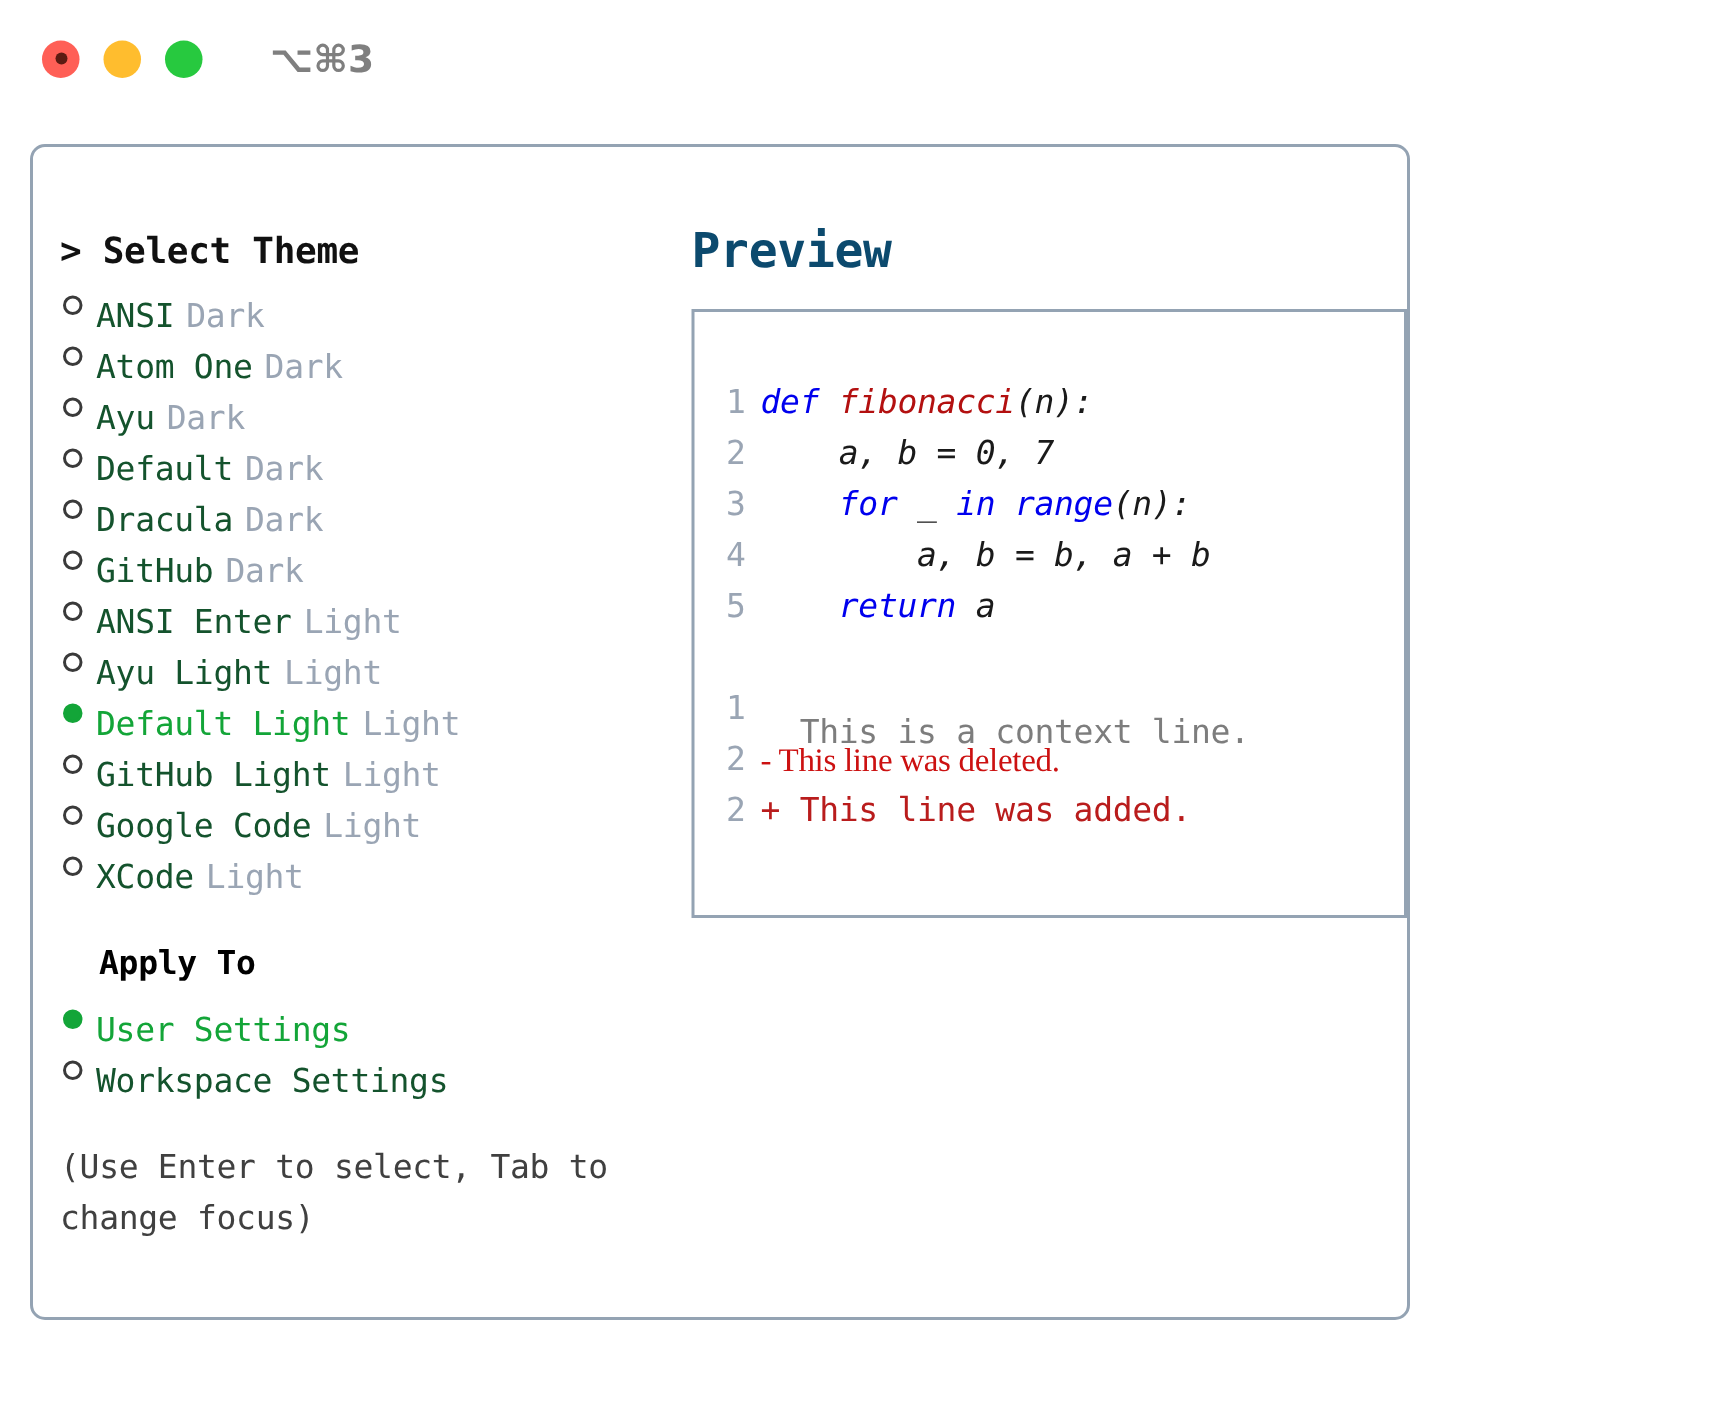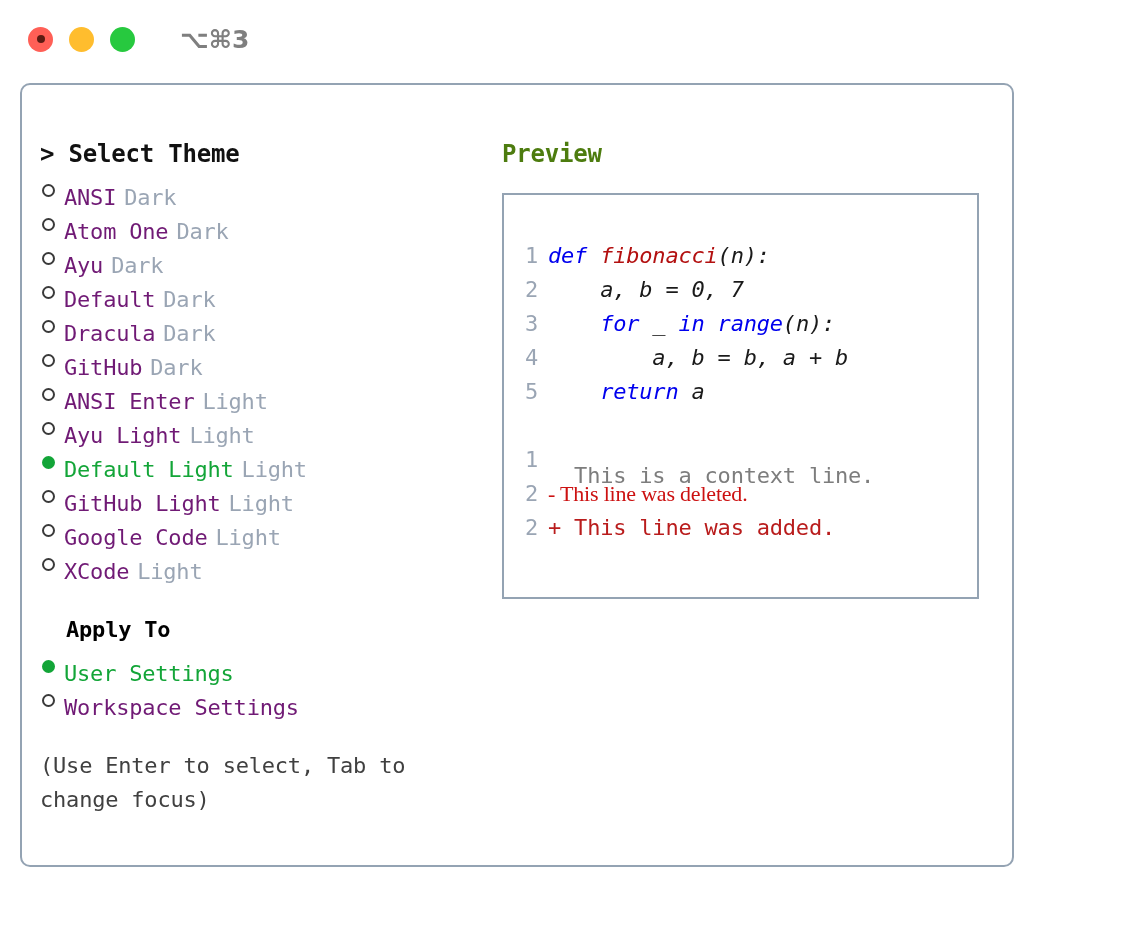--- a/index.html
+++ b/index.html
@@ -62,22 +62,22 @@
     font-weight: bold;
     color: #7f7f7f;
     letter-spacing: 0px;
     font-family: "DejaVu Sans", "Liberation Sans", sans-serif;
   }
 
   
   .panel {
     position: absolute;
     left: 20px;
-    top: 83px;
-    width: 994px;
+    top: 96px;
+    width: 920px;
     height: 784px;
     border: 2px solid #94a3b3;
     border-radius: 10px;
     background: #ffffff;
   }
 
   .panel-inner {
     position: absolute;
     left: 0; top: 0;
     width: 100%; height: 100%;
@@ -129,21 +129,21 @@
     border: 2px solid #3a3a3a;
     background: transparent;
     box-sizing: border-box;
   }
   .bullet.selected::before {
     background: #13a538;
     border-color: #13a538;
   }
 
   .row-label {
-    color: #701a75;
+    color: #14532d;
   }
   .list-row.selected .row-label {
     color: #13a538;
   }
 
   .row-variant {
     color: #9aa5b4;
     margin-left: 8px;
   }
 
@@ -170,23 +170,23 @@
   }
 
   
   .right-col {
     flex: 1;
     padding: 52px 0 0 0;
     position: relative;
   }
 
   .preview-title {
-    font-size: 24px;
-    font-weight: bold;
-    color: #4d7c0f;
+    font-size: 32px;
+    font-weight: bold;
+    color: #0c4a6e;
     line-height: 34px;
     letter-spacing: -0.2px;
   }
 
   .preview-box {
     margin-top: 22px;
     width: 477px;
     height: 406px;
     border: 2px solid #94a3b3;
     background: #ffffff;

